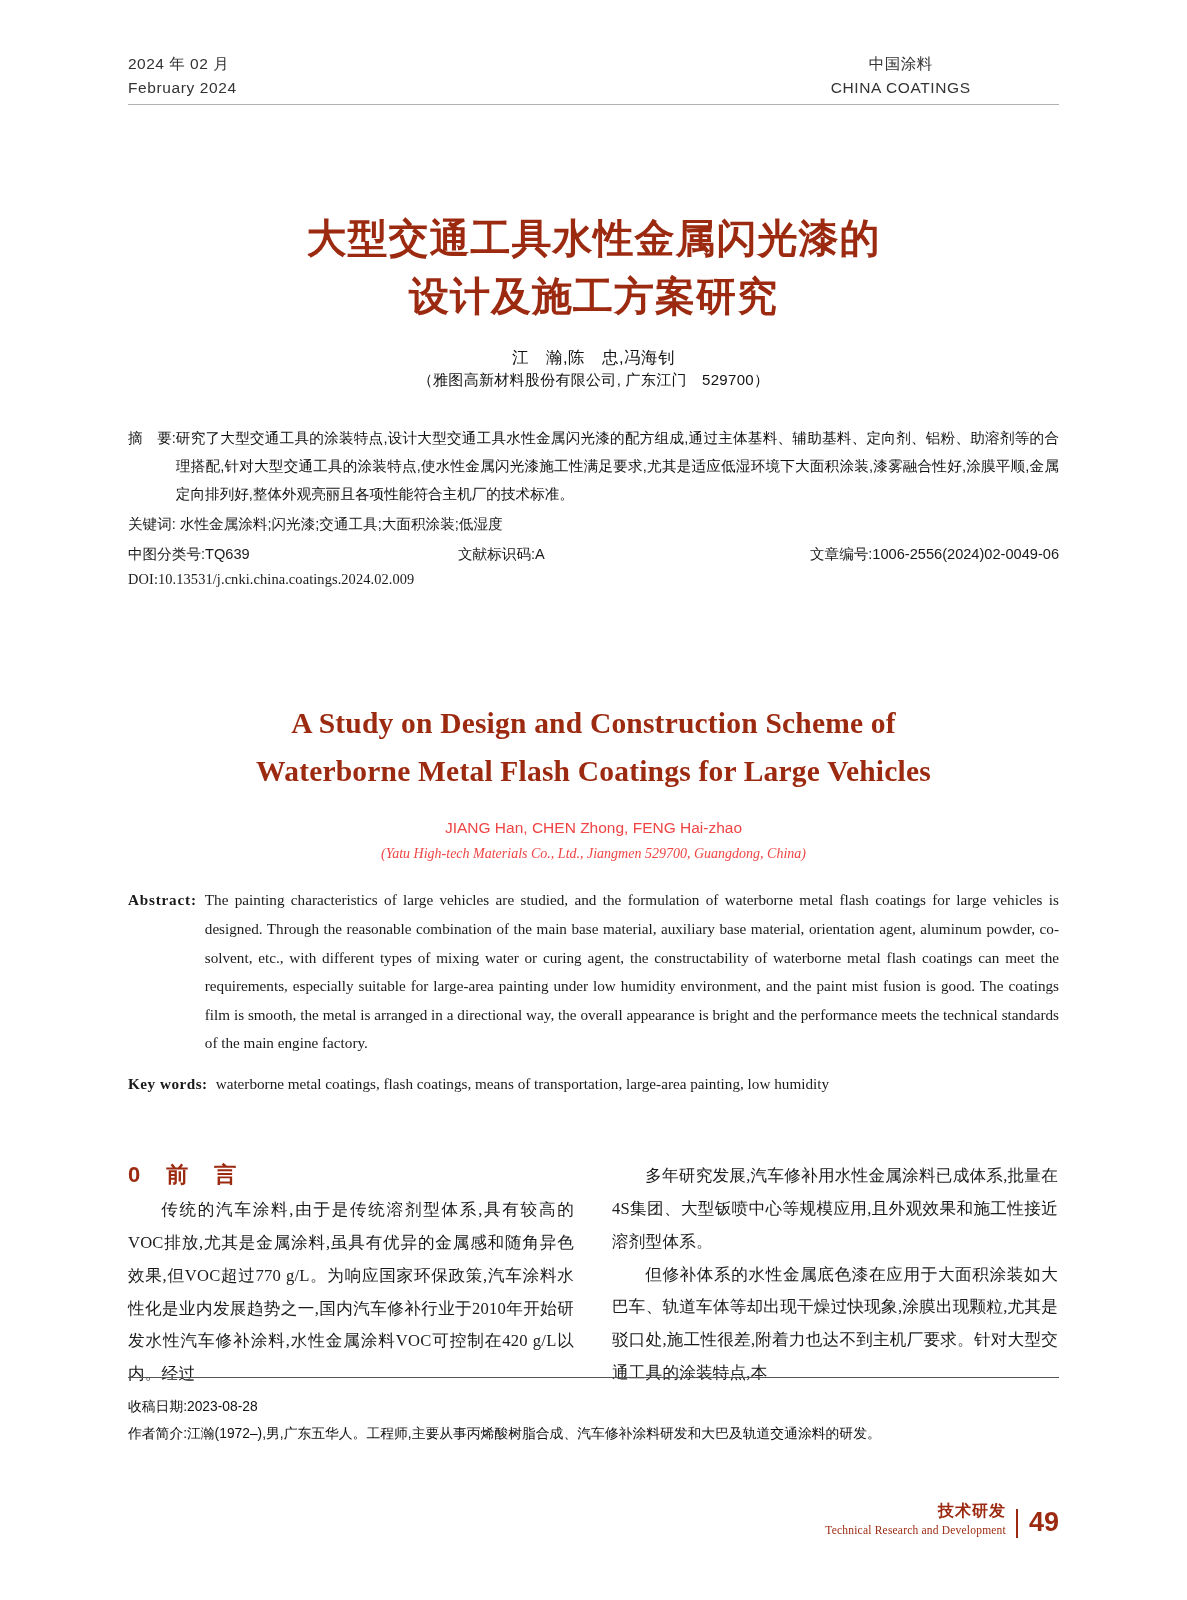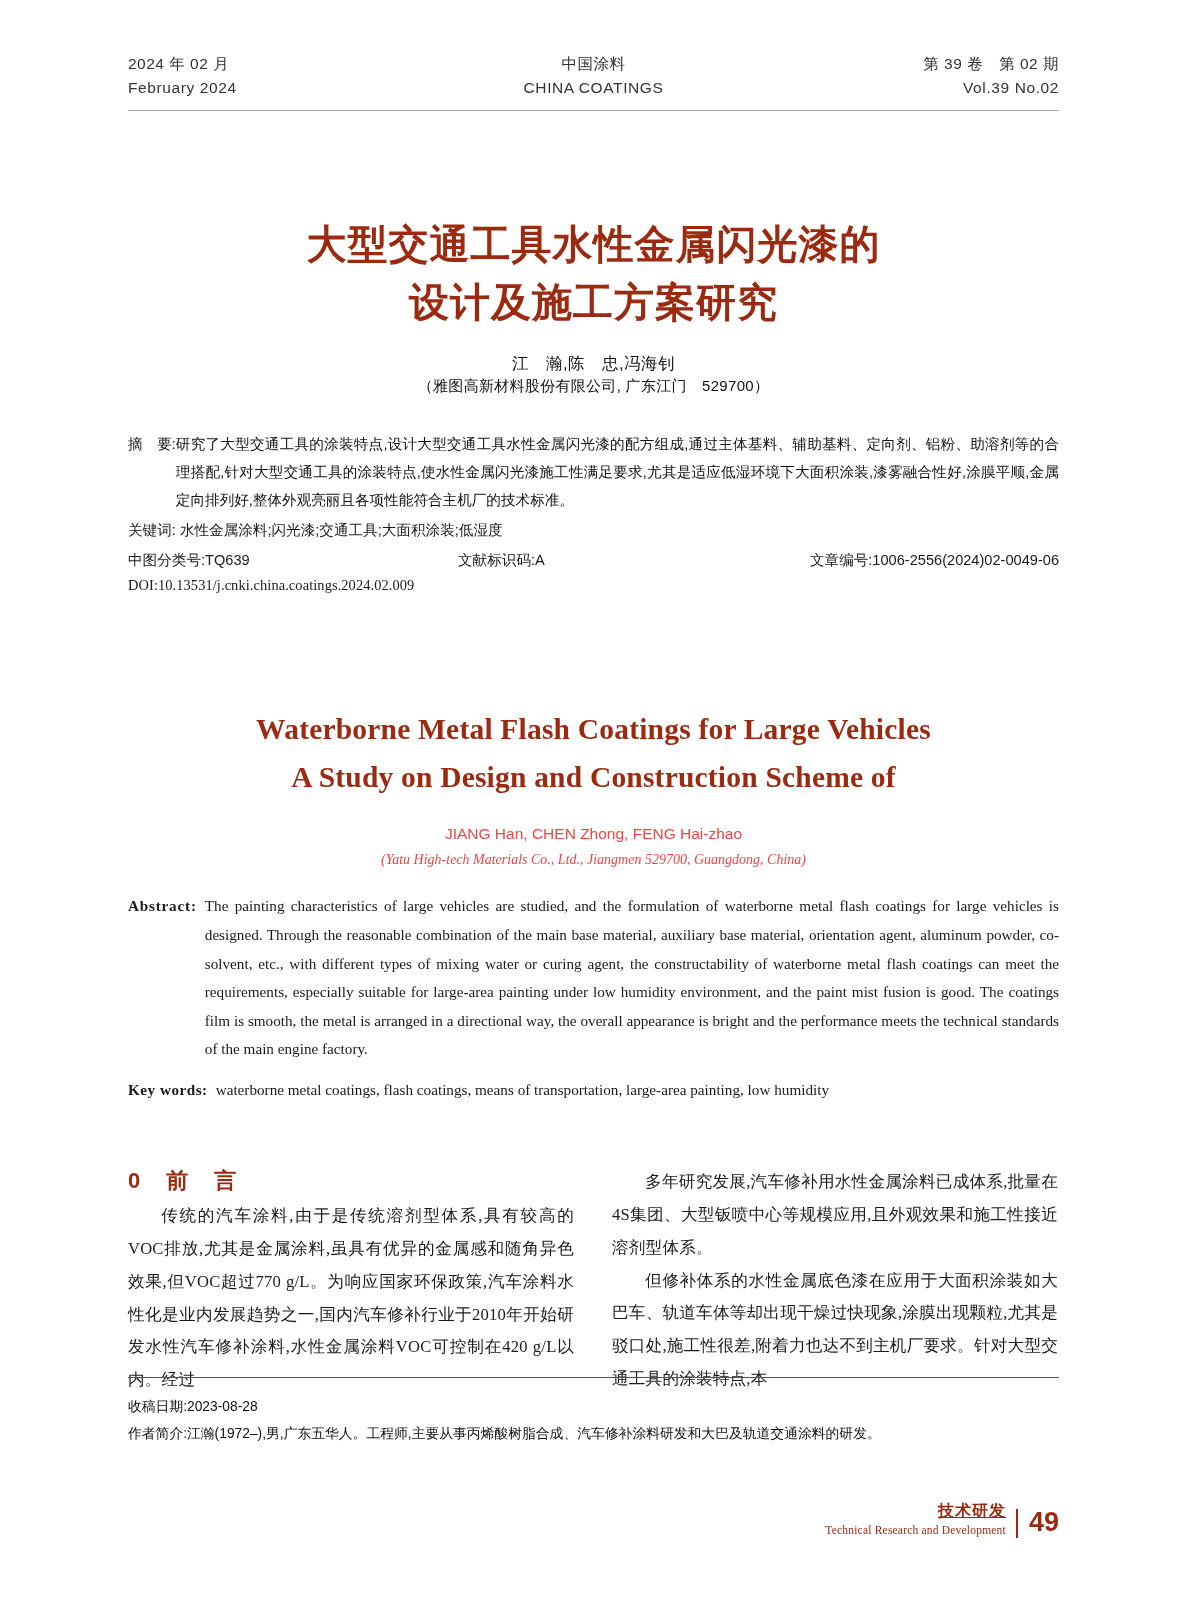--- a/index.html
+++ b/index.html
@@ -23,21 +23,21 @@
     padding: 0 128px;
   }
 
   
   .runhead {
     display: flex;
     justify-content: space-between;
     align-items: flex-start;
     padding-top: 52px;
     border-bottom: 1px solid #b0b0b0;
-    padding-bottom: 10px;
+    padding-bottom: 4px;
     color: #333;
     gap: 20px;
   }
   .runhead .col {
     font-size: 15.5px;
     line-height: 1.55;
     font-family: "Liberation Sans", sans-serif;
   }
   .runhead .col.left { text-align: left; width: 33%; }
   .runhead .col.center { text-align: center; width: 34%; }
@@ -230,21 +230,20 @@
   .footer .labels {
     text-align: right;
     padding-right: 10px;
   }
   .footer .f-cn {
     font-family: "Liberation Sans", sans-serif;
     font-size: 16px;
     font-weight: bold;
     letter-spacing: 1px;
     line-height: 1.3;
-    text-decoration: underline;
   }
   .footer .f-en {
     font-family: "Liberation Serif", serif;
     font-size: 11.5px;
     letter-spacing: 0.2px;
     line-height: 1.4;
   }
   .footer .pno {
     font-family: "Liberation Sans", sans-serif;
     font-size: 27px;
@@ -262,24 +261,20 @@
 
   <div class="runhead">
     <div class="col left">
       <div class="cn">2024 年 02 月</div>
       <div class="en">February 2024</div>
     </div>
     <div class="col center">
       <div class="cn">中国涂料</div>
       <div class="en">CHINA COATINGS</div>
     </div>
-    <div class="col right">
-      <div class="cn">第 39 卷　第 02 期</div>
-      <div class="en">Vol.39  No.02</div>
-    </div>
   </div>
 
   <div class="title-cn">
     <div>大型交通工具水性金属闪光漆的</div>
     <div>设计及施工方案研究</div>
   </div>
 
   <div class="authors-cn">江　瀚,陈　忠,冯海钊</div>
   <div class="affil-cn">（雅图高新材料股份有限公司, 广东江门　529700）</div>
 
@@ -293,22 +288,22 @@
   <div class="kw-cn">关键词: 水性金属涂料;闪光漆;交通工具;大面积涂装;低湿度</div>
 
   <div class="codes">
     <div class="c1">中图分类号:TQ639</div>
     <div class="c2">文献标识码:A</div>
     <div class="c3">文章编号:1006-2556(2024)02-0049-06</div>
   </div>
   <div class="doi">DOI:10.13531/j.cnki.china.coatings.2024.02.009</div>
 
   <div class="title-en">
+    <div>A Study on Design and Construction Scheme of</div>
     <div>Waterborne Metal Flash Coatings for Large Vehicles</div>
-    <div>A Study on Design and Construction Scheme of</div>
   </div>
 
   <div class="authors-en">JIANG Han, CHEN Zhong, FENG Hai-zhao</div>
   <div class="affil-en">(Yatu High-tech Materials Co., Ltd., Jiangmen 529700, Guangdong, China)</div>
 
   <div class="abs-en">
     <div class="lbl">Abstract:</div>
     <div class="body">The painting characteristics of large vehicles are studied, and the formulation of waterborne metal flash coatings for large vehicles is designed. Through the reasonable combination of the main base material, auxiliary base material, orientation agent, aluminum powder, co-solvent, etc., with different types of mixing water or curing agent, the constructability of waterborne metal flash coatings can meet the requirements, especially suitable for large-area painting under low humidity environment, and the paint mist fusion is good. The coatings film is smooth, the metal is arranged in a directional way, the overall appearance is bright and the performance meets the technical standards of the main engine factory.</div>
   </div>
 

